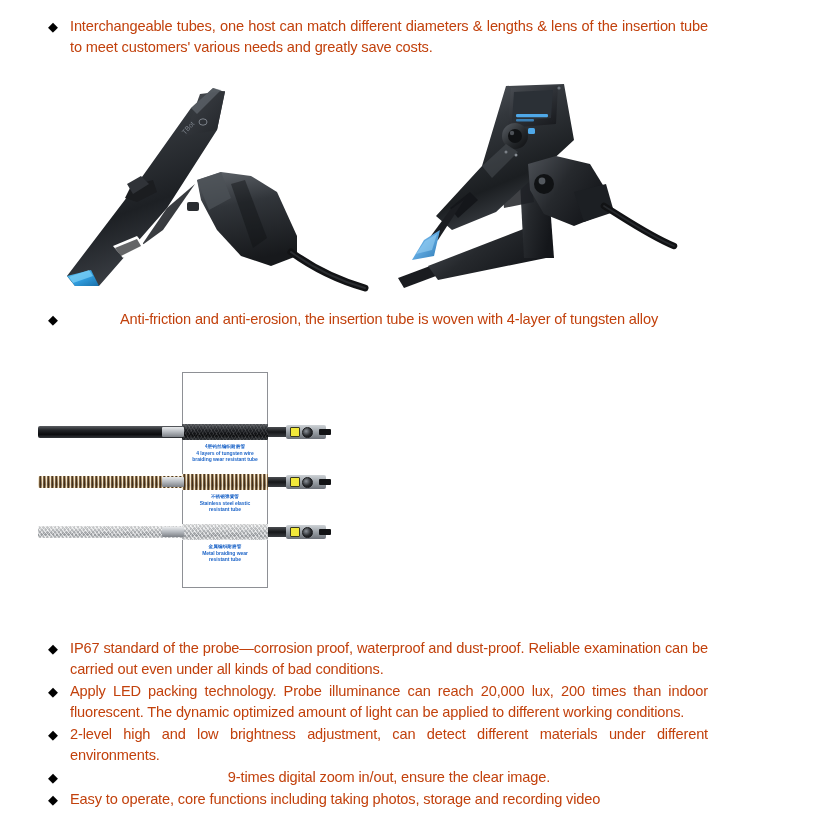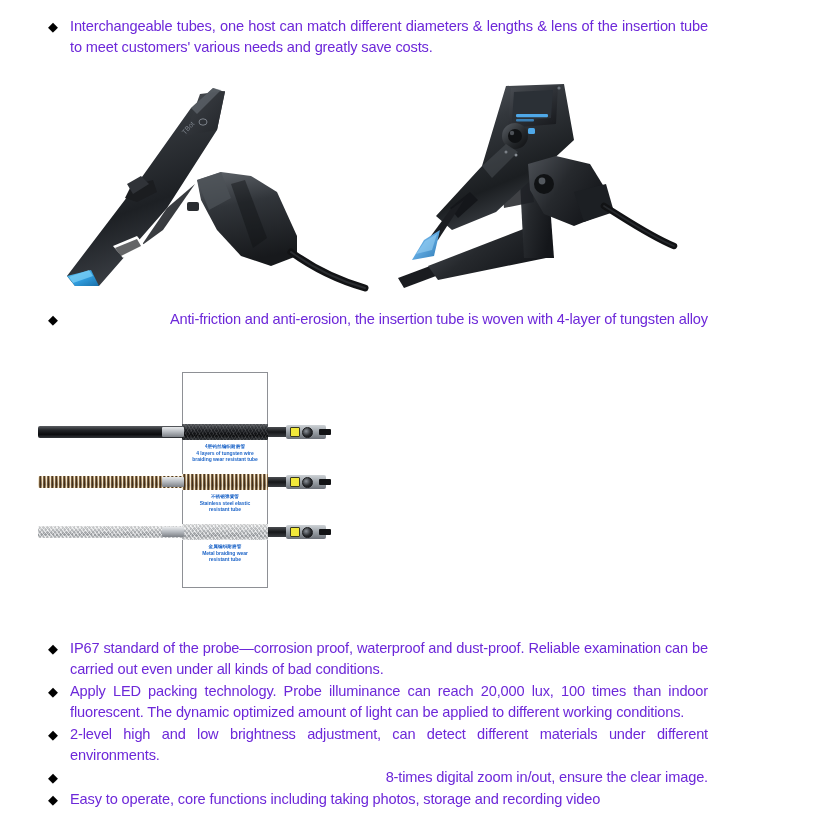--- a/index.html
+++ b/index.html
@@ -37,24 +37,24 @@
     text-align: left;
     user-select: none;
   }
   .bullet-text {
     flex: 1 1 auto;
     font-size: 14.6px;
     line-height: 21px;
     text-align: justify;
     text-justify: inter-word;
     letter-spacing: -0.15px;
-    color: #6d28d9;
+    color: #c2410c;
   }
   .bullet-text.nojustify {
-    text-align: right;
+    text-align: center;
   }
 
   
   #photo-strip {
     position: absolute;
     left: 0;
     top: 80px;
     width: 819px;
     height: 215px;
   }
@@ -445,31 +445,31 @@
 
 <div class="bullet-block" id="bottom-list" style="top:638px;">
 
   <div class="bullet-row">
     <span class="bullet-glyph">◆</span>
     <span class="bullet-text">IP67 standard of the probe—corrosion proof, waterproof and dust-proof. Reliable examination can be carried out even under all kinds of bad conditions.</span>
   </div>
 
   <div class="bullet-row">
     <span class="bullet-glyph">◆</span>
-    <span class="bullet-text">Apply LED packing technology. Probe illuminance can reach 20,000 lux, 100 times than indoor fluorescent. The dynamic optimized amount of light can be applied to different working conditions.</span>
+    <span class="bullet-text">Apply LED packing technology. Probe illuminance can reach 20,000 lux, 200 times than indoor fluorescent. The dynamic optimized amount of light can be applied to different working conditions.</span>
   </div>
 
   <div class="bullet-row">
     <span class="bullet-glyph">◆</span>
     <span class="bullet-text">2-level high and low brightness adjustment, can detect different materials under different environments.</span>
   </div>
 
   <div class="bullet-row">
     <span class="bullet-glyph">◆</span>
-    <span class="bullet-text nojustify">8-times digital zoom in/out, ensure the clear image.</span>
+    <span class="bullet-text nojustify">9-times digital zoom in/out, ensure the clear image.</span>
   </div>
 
   <div class="bullet-row">
     <span class="bullet-glyph">◆</span>
     <span class="bullet-text">Easy to operate, core functions including taking photos, storage and recording video</span>
   </div>
 
 </div>
 
 </body></html>

